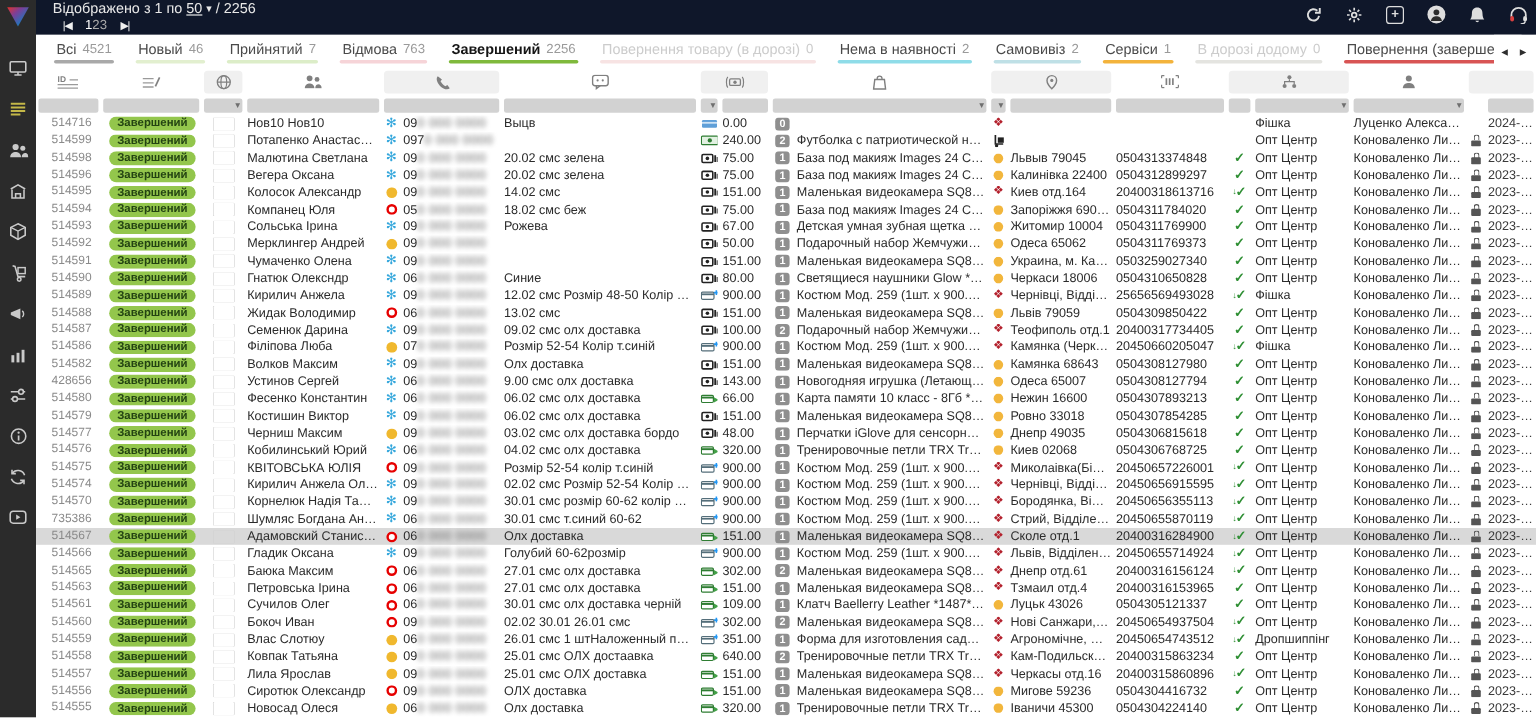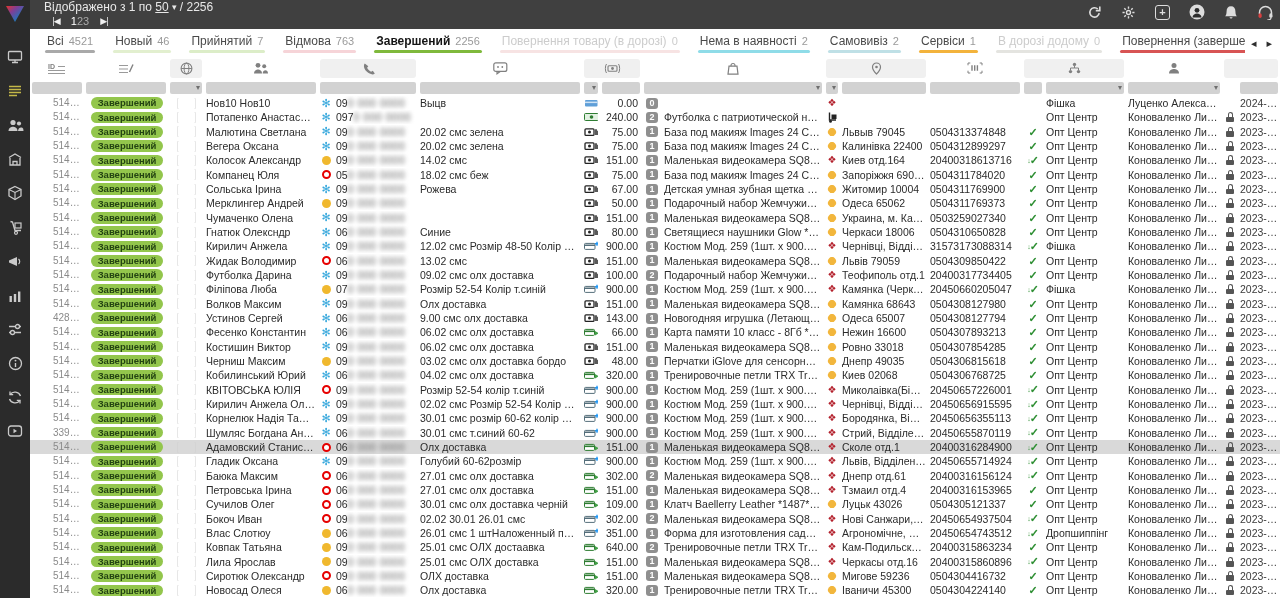--- a/index.html
+++ b/index.html
@@ -7,21 +7,21 @@
        font-family:"Liberation Sans",sans-serif;-webkit-font-smoothing:antialiased}
   :root{--cols:54px 84px 36px 114px 16px 84px 164px 18px 42px 20px 162px 16px 88px 94px 22px 82px 96px 16px 42px}
 
   
   .sidebar{position:absolute;left:0;top:0;width:30px;height:598px;background:#2b2b2b;z-index:6}
   .logo{width:30px;height:28px;display:flex;align-items:center;justify-content:center;cursor:pointer}
   .side-items{display:flex;flex-direction:column;align-items:center;padding-top:12px}
   .side-item{width:30px;height:34px;display:flex;align-items:center;justify-content:center;cursor:pointer;opacity:.92}
 
   
-  .topbar{position:absolute;left:30px;right:0;top:0;height:29px;background:#404040;color:#e8e8e8}
+  .topbar{position:absolute;left:30px;right:0;top:0;height:29px;background:#0f172a;color:#e8e8e8}
   .disp{position:absolute;left:14px;top:0;font-size:12px;line-height:15px;white-space:nowrap}
   .disp u{text-decoration:underline;cursor:pointer}
   .disp .car{font-size:9px;position:relative;top:-1px}
   .pager{position:absolute;left:14px;top:14px;font-size:11px;line-height:14px;display:flex;gap:0;color:#a9a9a9}
   .pager span{min-width:24px;text-align:center;cursor:pointer}
   .pager .nav{color:#f0f0f0;font-size:9px;letter-spacing:-1px}
   .pager .cur{color:#fff}
   .top-icons{position:absolute;right:6px;top:4px;display:flex;gap:19px;align-items:center}
   .top-icons>*{cursor:pointer}
   .plusbox{width:13px;height:13px;border:1.5px solid #ddd;border-radius:3px;color:#ddd;font-size:11px;
@@ -47,31 +47,31 @@
   .hcell.pill{background:#f0f0f0}
   .fr{position:absolute;left:30px;right:0;top:79px;height:17px;background:#fff;align-items:center}
   .fbox{height:12px;background:#d2d2d2;border-radius:2px;margin:0 2px;position:relative;cursor:text}
   .fbox .ar{position:absolute;right:2px;top:0;font-size:8px;line-height:12px;color:#6f6f6f}
 
   
   .rows{position:absolute;left:30px;right:0;top:96px;bottom:0;overflow:hidden;background:#fff}
   .row{height:14.342px;align-items:center;font-size:10.5px;color:#2b2b2b;cursor:pointer}
   .row.hl{background:#d9d9d9}
   .cell{overflow:hidden;text-overflow:ellipsis;white-space:nowrap;padding:0 2px;line-height:14px}
-  .cid{color:#8a8a8a;font-size:10px;padding-left:23px}
+  .cid{color:#8a8a8a;font-size:10px;padding-left:13px}
   .badge{background:#93c64c;color:#234312;font-weight:bold;font-size:9.5px;border-radius:8px;
          width:72px;height:11.5px;line-height:11.5px;text-align:center;margin-left:5px}
   .flag{width:17px;height:11px;margin:0 auto;border-radius:1px;overflow:hidden;box-shadow:0 0 0 .5px #d0d0d0}
   .flag .b{height:5.5px;background:#4871c6}.flag .y{height:5.5px;background:#f3d02b}
   .opk{color:#35a7dc;font-size:11px;line-height:11px}
   .opl{display:inline-block;width:9px;height:9px;border-radius:50%;background:#f0b82e}
   .opv{display:inline-block;width:9px;height:9px;border-radius:50%;border:2.5px solid #e60000;box-sizing:border-box;background:#fff}
   .iconc{display:flex;align-items:center;justify-content:center}
   .blur{filter:blur(2.3px);color:#666;letter-spacing:.5px}
-  .amt{text-align:right;padding-right:4px}
+  .amt{padding-right:4px}
   .qty{width:12px;height:11px;background:#8f8f8f;border-radius:3px;color:#fff;font-size:9px;font-weight:bold;
        text-align:center;line-height:11px;margin:0 auto}
   .np{color:#b3202c;font-size:10px;line-height:10px}
   .pin{display:inline-block;width:8px;height:8px;background:#f2b63c;border-radius:50% 50% 50% 0;transform:rotate(-45deg)}
   .chk{color:#2f8f34;font-weight:bold;font-size:11px}
   .chk2::before{content:"↓";font-size:7px;margin-right:-1px;vertical-align:1px}
   .lockw{display:inline-block;position:relative;width:9px;height:10px}
   .lockw .sh{position:absolute;left:2px;top:0;width:5px;height:5px;border:1.3px solid #555;border-bottom:none;
              border-radius:3px 3px 0 0;box-sizing:border-box;display:block}
   .lockw .bd{position:absolute;left:0.5px;bottom:0;width:8px;height:5.5px;background:#555;border-radius:1px;display:block}
@@ -848,21 +848,21 @@
       </div>
   <div class="cell amt">900.00</div>
   <div class="cell">
         <div class="qty">1</div>
       </div>
   <div class="cell">Костюм Мод. 259 (1шт. х 900.00…</div>
   <div class="cell iconc">
         <span class="np">❖</span>
       </div>
   <div class="cell">Чернівці, Відділ…</div>
-  <div class="cell">31573173088314</div>
+  <div class="cell">25656569493028</div>
   <div class="cell iconc">
         <span class="chk chk2">✓</span>
       </div>
   <div class="cell">Фішка</div>
   <div class="cell">Коноваленко Ли…</div>
   <div class="cell iconc">
         <span class="lockw">
           <i class="sh"></i>
           <i class="bd"></i>
         </span>
@@ -914,21 +914,21 @@
   <div class="cell dt">2023-02</div>
  </div>
  <div class="row grid ">
   <div class="cell cid">514587</div>
   <div class="cell">
         <div class="badge">Завершений</div>
       </div>
   <div class="cell iconc">
         <span class="flag"><span class="b"></span><span class="y"></span></span>
       </div>
-  <div class="cell">Футболка Дарина</div>
+  <div class="cell">Семенюк Дарина</div>
   <div class="cell iconc">
         <span class="opk">✻</span>
       </div>
   <div class="cell">09<span class="blur">0 000 0000</span></div>
   <div class="cell">09.02 смс олх доставка</div>
   <div class="cell iconc">
         <svg width="15" height="10">
           <rect x="1" y="1.8" width="9" height="6.6" rx="1" fill="none" stroke="#222" stroke-width="1.3"></rect>
           <circle cx="5.5" cy="5" r="1.5" fill="#222"></circle>
           <path d="M12 2.3v5.6M14 3.8v4.1" stroke="#222" stroke-width="1.5"></path>
@@ -1391,21 +1391,21 @@
   <div class="cell">Коноваленко Ли…</div>
   <div class="cell iconc">
         <span class="lockw">
           <i class="sh"></i>
           <i class="bd"></i>
         </span>
       </div>
   <div class="cell dt">2023-02</div>
  </div>
  <div class="row grid ">
-  <div class="cell cid">339673</div>
+  <div class="cell cid">735386</div>
   <div class="cell">
         <div class="badge">Завершений</div>
       </div>
   <div class="cell iconc">
         <span class="flag"><span class="b"></span><span class="y"></span></span>
       </div>
   <div class="cell">Шумляс Богдана Ан…</div>
   <div class="cell iconc">
         <span class="opk">✻</span>
       </div>

